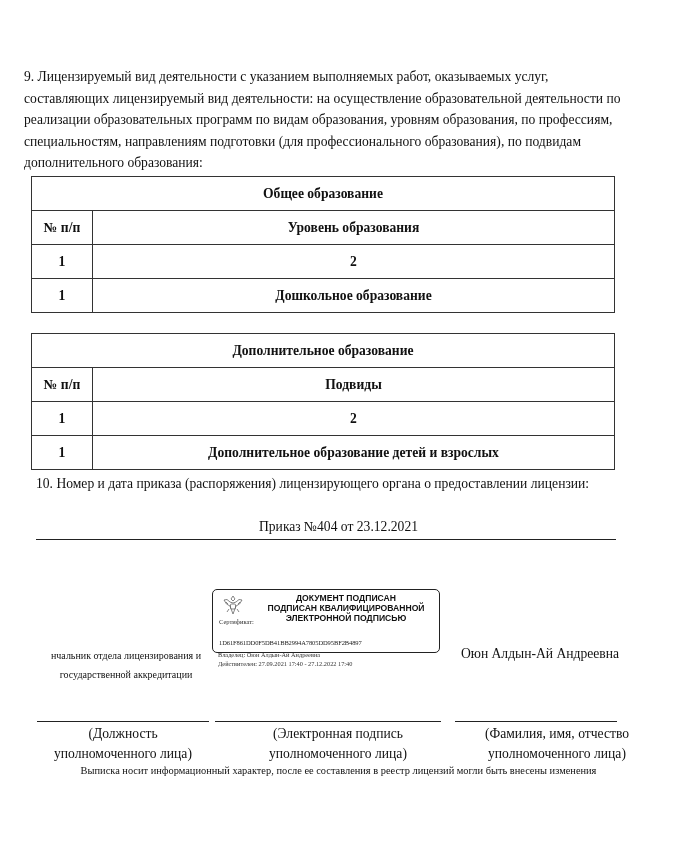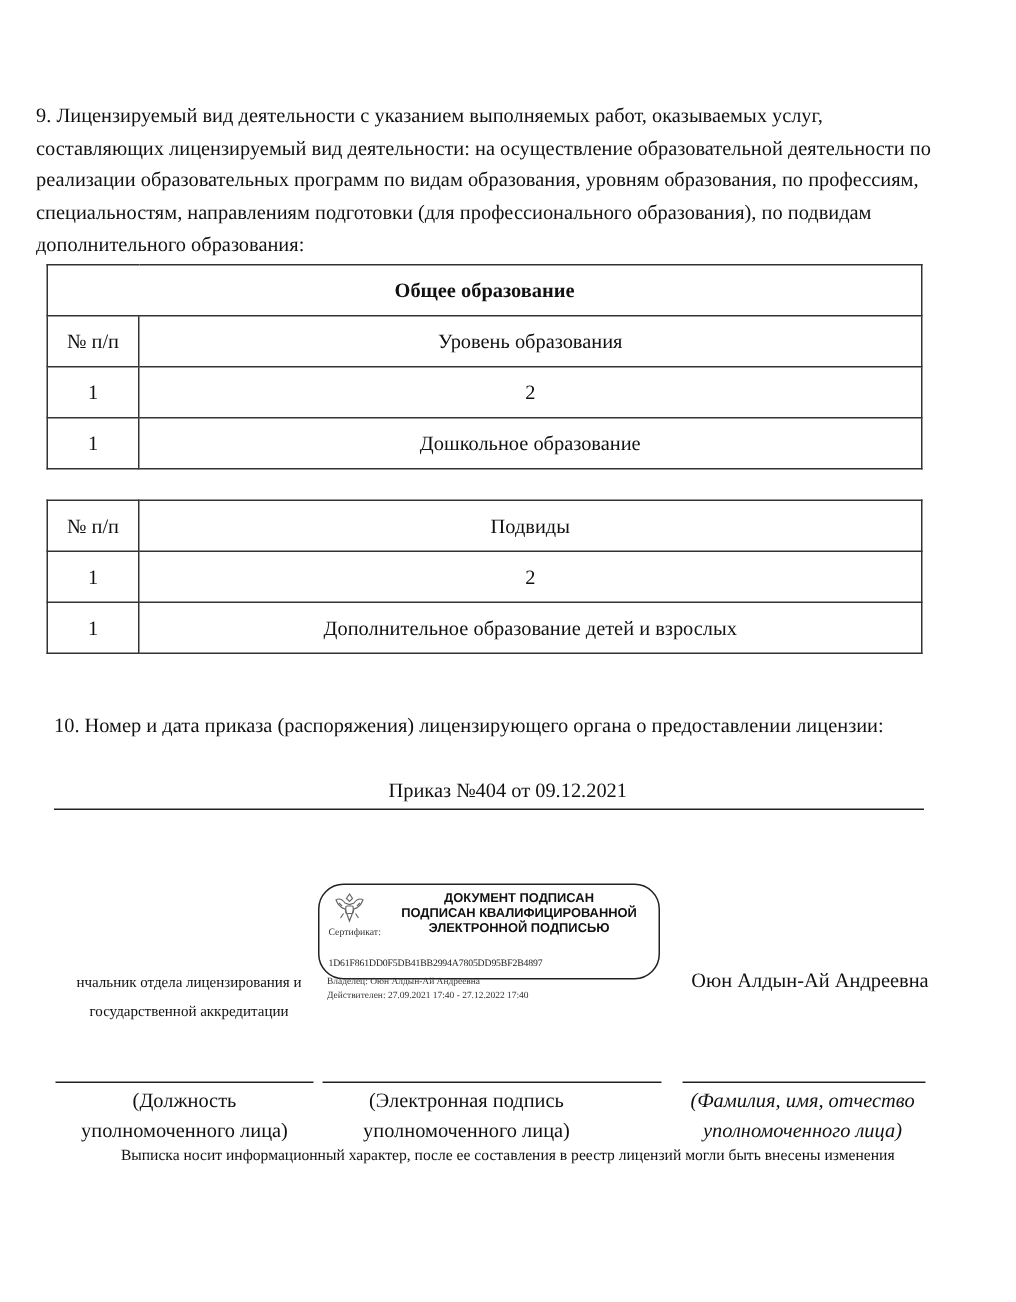--- a/index.html
+++ b/index.html
@@ -10,34 +10,34 @@
     .abs { position: absolute; }
     .intro {
       left: 24px; top: 66px; width: 610px;
       font-size: 13.6px; line-height: 21.5px;
     }
     table.lic {
       position: absolute; left: 31px; width: 584px;
       border-collapse: collapse; font-size: 13.6px;
     }
     table.lic td, table.lic th {
-      border: 1px solid #333; text-align: center; font-weight: normal;
+      border: 1px solid #333; text-align: center; font-weight: bold;
       height: 33px; padding: 0;
     }
     table.lic th.title { font-weight: bold; height: 33px; }
     table.lic td.num { width: 60px; }
     .t1 { top: 176px; }
     .t2 { top: 333px; }
     .p10 { left: 36px; top: 476px; font-size: 13.6px; }
     .order { left: 0; width: 677px; top: 519px; font-size: 13.6px; text-align: center; }
     .order-line { left: 36px; top: 539px; width: 580px; height: 1px; background: #222; }
 
     .stamp {
       left: 212px; top: 589px; width: 226px; height: 62px;
-      border: 1.5px solid #222; border-radius: 17px; background: #fff;
+      border: 1.5px solid #222; border-radius: 5px; background: #fff;
     }
     .stamp .head {
       position: absolute; left: 38px; top: 3px; width: 190px;
       font-family: "Liberation Sans", sans-serif; font-weight: bold;
       font-size: 8.6px; line-height: 10px; text-align: center; color: #111;
     }
     .stamp .emblem { position: absolute; left: 8px; top: 4px; width: 24px; height: 22px; }
     .stamp .cert-label { position: absolute; left: 6px; top: 28px; font-size: 6.5px; color: #333; }
     .stamp .cert-id { position: absolute; left: 6px; top: 49px; font-size: 6.5px; color: #222; letter-spacing: -0.1px; }
     .stamp-owner { left: 218px; top: 651px; font-size: 6.3px; color: #333; }
@@ -48,22 +48,22 @@
       font-size: 10px; line-height: 19px;
     }
     .fio { left: 450px; top: 646px; width: 180px; text-align: center; font-size: 13.6px; }
 
     .sig-line { top: 721px; height: 1px; background: #222; }
     .sl1 { left: 37px; width: 172px; }
     .sl2 { left: 215px; width: 226px; }
     .sl3 { left: 455px; width: 162px; }
     .caption { top: 724px; text-align: center; font-size: 13.6px; line-height: 20px; }
     .c1 { left: 37px; width: 172px; }
-    .c2 { left: 198px; width: 226px; text-align: center; }
-    .c3 { left: 442px; width: 186px; font-style: italic; }
+    .c2 { left: 225px; width: 226px; text-align: center; }
+    .c3 { left: 464px; width: 186px; }
     .footnote { left: 0; width: 677px; top: 765px; text-align: center; font-size: 10.4px; }
   </style>
 </head>
 <body>
 
 <div class="abs intro">9. Лицензируемый вид деятельности с указанием выполняемых работ, оказываемых услуг, составляющих лицензируемый вид деятельности: на осуществление образовательной деятельности по реализации образовательных программ по видам образования, уровням образования, по профессиям, специальностям, направлениям подготовки (для профессионального образования), по подвидам дополнительного образования:</div>
 
 <table class="lic t1">
   <tbody>
       <tr>
@@ -79,37 +79,40 @@
   </tr>
   <tr>
     <td class="num">1</td>
     <td>Дошкольное образование</td>
   </tr>
 </tbody>
   </table>
 
 <table class="lic t2">
   <tbody>
+      <tr>
+        <th class="title" colspan="2">Дополнительное образование</th>
+      </tr>
   <tr>
     <td class="num">№ п/п</td>
     <td>Подвиды</td>
   </tr>
   <tr>
     <td class="num">1</td>
     <td>2</td>
   </tr>
   <tr>
     <td class="num">1</td>
     <td>Дополнительное образование детей и взрослых</td>
   </tr>
 </tbody>
   </table>
 
 <div class="abs p10">10. Номер и дата приказа (распоряжения) лицензирующего органа о предоставлении лицензии:</div>
-<div class="abs order">Приказ №404 от 09.12.2021</div>
+<div class="abs order">Приказ №404 от 23.12.2021</div>
 <div class="abs order-line"></div>
 
 <div class="abs stamp">
   <svg class="emblem" viewBox="0 0 24 22">
     <g fill="none" stroke="#666" stroke-width="0.8">
       <path d="M12 2 L10 5 L12 7 L14 5 Z"></path>
       <path d="M3 6 Q6 4 9 8 L12 9 L15 8 Q18 4 21 6 Q19 11 15 12 L12 20 L9 12 Q5 11 3 6 Z"></path>
       <rect x="9.5" y="10" width="5" height="5" rx="1"></rect>
       <path d="M5 8 L7 10 M19 8 L17 10 M8 15 L6 18 M16 15 L18 18"></path>
     </g>

